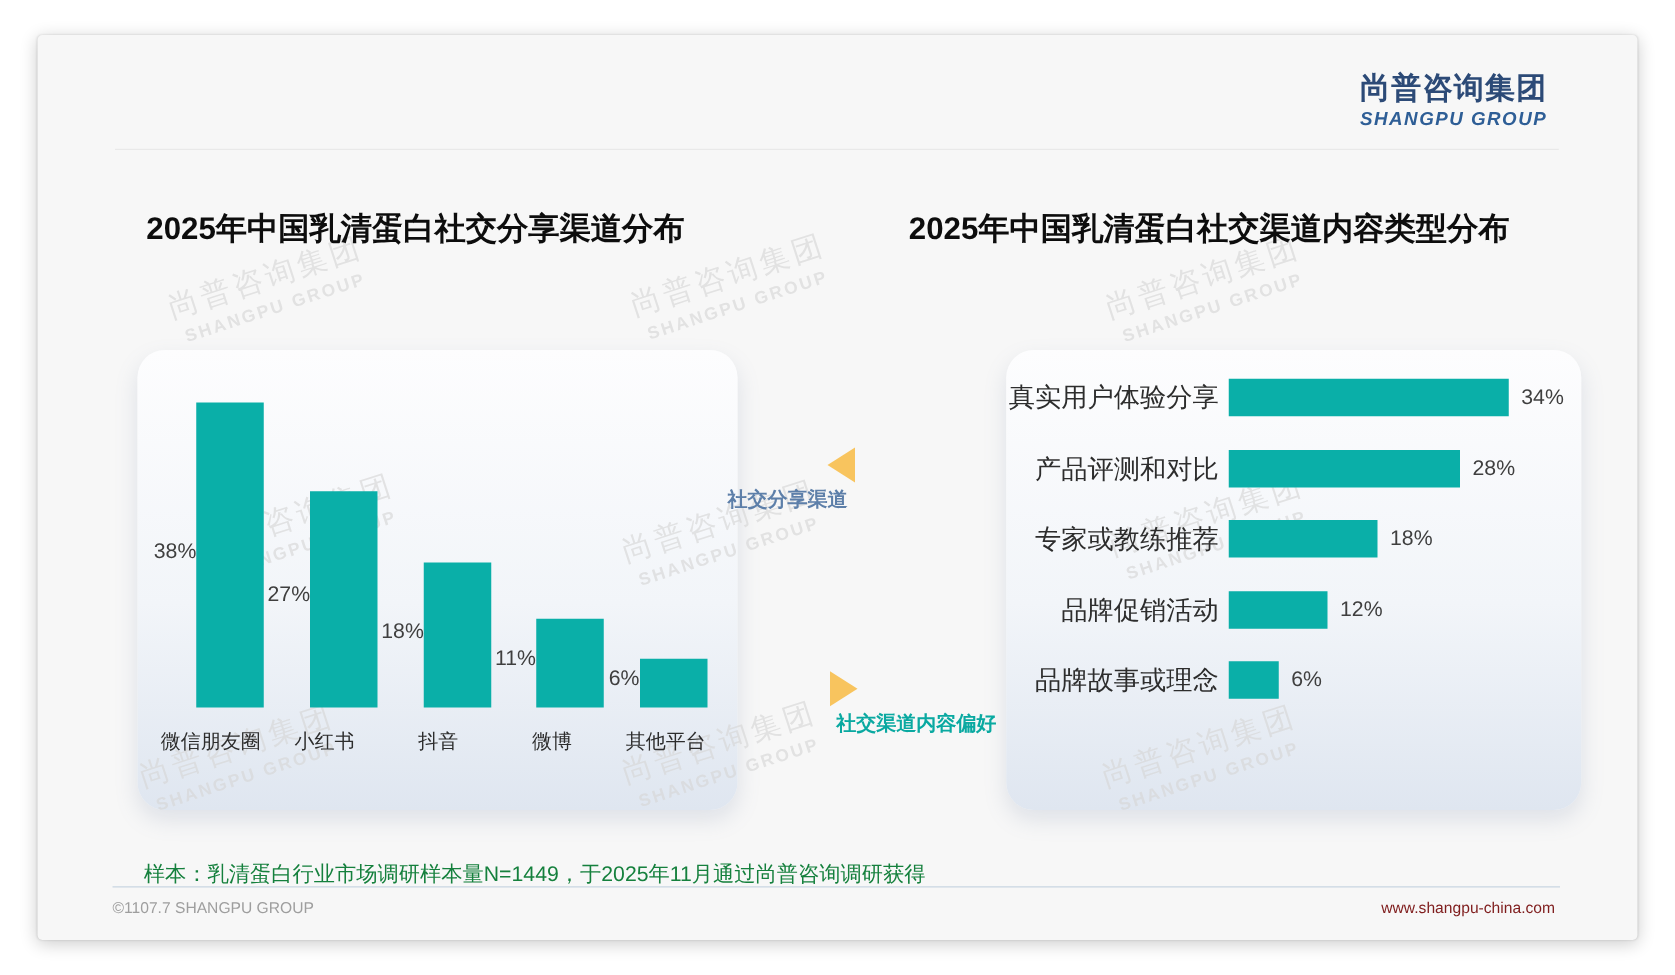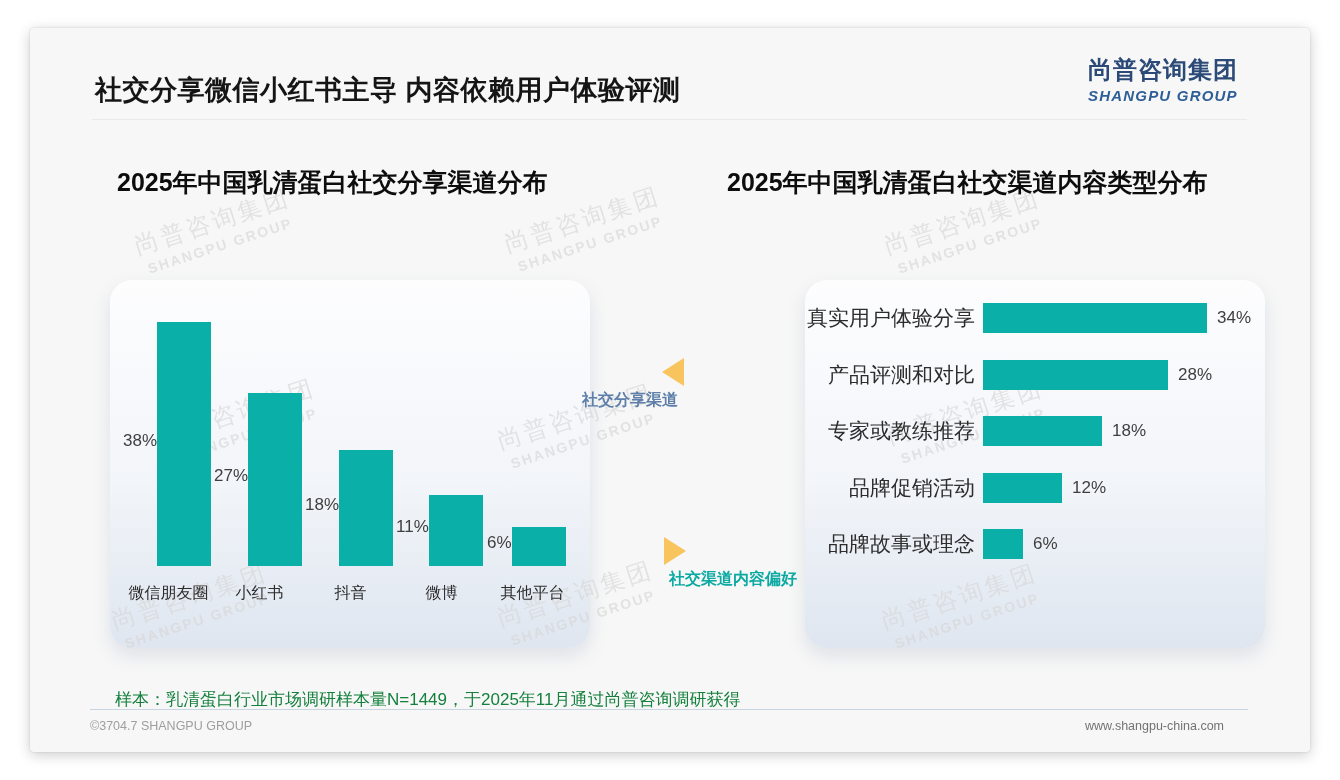--- a/index.html
+++ b/index.html
@@ -51,29 +51,28 @@
              border-top:14px solid transparent;border-bottom:14px solid transparent;
              border-left:22px solid var(--arrow-yellow);}
   .mid-label-1{position:absolute;left:552px;top:362px;width:140px;font-size:16px;font-weight:700;
                color:var(--blue-label);z-index:3;white-space:nowrap;}
   .mid-label-2{position:absolute;left:639px;top:541px;font-size:16px;font-weight:700;
                color:var(--teal-label);z-index:3;white-space:nowrap;}
   
   .source-note{position:absolute;left:85px;top:660px;font-size:17px;color:#15803d;z-index:3;}
   .footer-rule{position:absolute;left:60px;top:681px;width:1158px;height:1px;background:#c9d6e2;z-index:3;}
   .footer-left{position:absolute;left:60px;top:691px;font-size:12.5px;color:#9e9e9e;z-index:3;}
-  .footer-right{position:absolute;right:86px;top:691px;font-size:12.5px;color:#737373;z-index:3;}
+  .footer-right{position:absolute;right:66px;top:691px;font-size:12.5px;color:#7f1d1d;z-index:3;}
 </style>
 </head>
 <body>
 
 <div class="stage">
   <div class="slide">
 
-    <div class="main-title">社交分享微信小红书主导 内容依赖用户体验评测</div>
     <div class="title-rule"></div>
 
     <div class="logo">
       <div class="logo-cn">尚普咨询集团</div>
       <div class="logo-en">SHANGPU GROUP</div>
     </div>
 
     <div id="wm-layer">
         <div class="wm" style="left: 185px; top: 202px;">
           <div class="wm-cn">尚普咨询集团</div>
@@ -177,16 +176,16 @@
         </div>
       </div>
 
     <div class="tri-left"></div>
     <div class="mid-label-1">社交分享渠道</div>
     <div class="tri-right"></div>
     <div class="mid-label-2">社交渠道内容偏好</div>
 
     <div class="source-note">样本：乳清蛋白行业市场调研样本量N=1449，于2025年11月通过尚普咨询调研获得</div>
     <div class="footer-rule"></div>
-    <div class="footer-left">©3704.7 SHANGPU GROUP</div>
+    <div class="footer-left">©1107.7 SHANGPU GROUP</div>
     <div class="footer-right">www.shangpu-china.com</div>
   </div>
 </div>
 
 </body></html>

